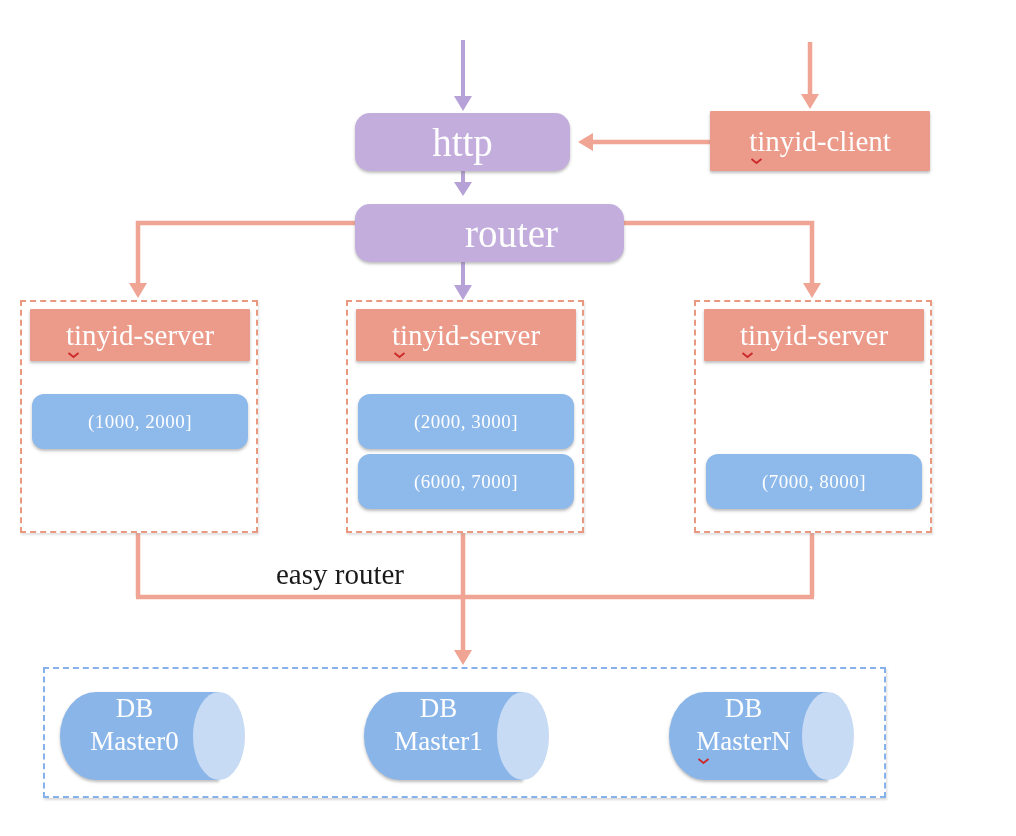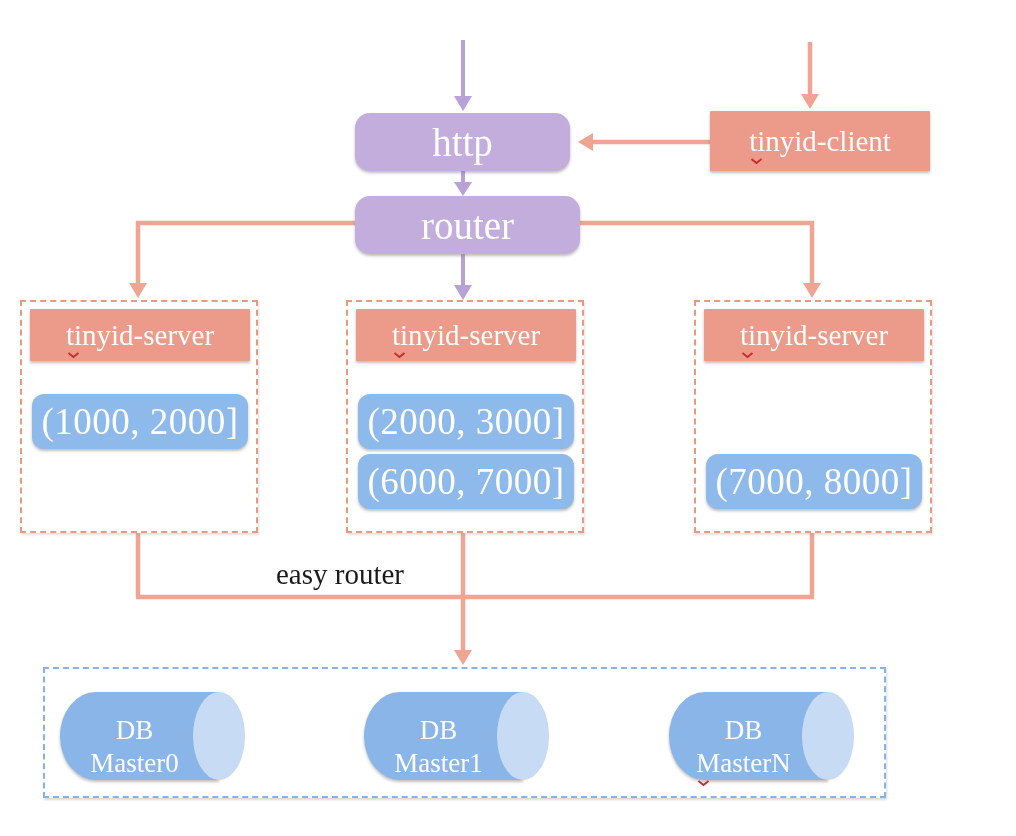--- a/index.html
+++ b/index.html
@@ -8,24 +8,24 @@
   .canvas{position:absolute;inset:0;}
   svg.connectors{position:absolute;left:0;top:0;}
   .purple-line{stroke:var(--purple-arrow);stroke-width:4;fill:none;}
   .purple-head{fill:var(--purple-arrow);}
   .salmon-line{stroke:var(--salmon-line);stroke-width:4.5;fill:none;}
   .salmon-head{fill:var(--salmon-line);}
   .node{position:absolute;display:flex;align-items:center;justify-content:center;
         color:var(--text-light);box-shadow:0 2px 3px rgba(110,110,110,.45);}
   .purple{background:var(--purple-box);border-radius:15px;font-size:39px;}
   .salmon{background:var(--salmon-box);border-radius:1px;font-size:29px;}
-  .bluepill{background:var(--blue-box);border-radius:12px;font-size:37px;
+  .bluepill{background:var(--blue-box);border-radius:12px;font-size:19px;
         letter-spacing:.5px;}
   #http-box{left:355px;top:113px;width:215px;height:58px;}
-  #router-box{left:355px;top:196px;width:225px;height:58px;}
+  #router-box{left:355px;top:204px;width:225px;height:58px;padding-left:44px;}
   #client-box{left:710px;top:111px;width:220px;height:60px;}
   .server-col{position:absolute;top:300px;width:234px;height:229px;
         border:2px dashed var(--salmon-dash);
         box-shadow:1px 2px 2px rgba(160,160,160,.3);}
   #col-left{left:20px;} #col-mid{left:346px;} #col-right{left:694px;}
   .server-box{position:absolute;left:8px;top:7px;width:220px;height:52px;}
   .range1{position:absolute;left:10px;top:92px;width:216px;height:55px;}
   .range2{position:absolute;left:10px;top:152px;width:216px;height:55px;}
   #easy-router{position:absolute;left:276px;top:558px;width:176px;
         text-align:left;font-size:29px;color:var(--easy-router-text);}
@@ -34,21 +34,21 @@
         box-shadow:1px 2px 2px rgba(150,150,150,.35);}
   .cylinder{position:absolute;top:23px;width:185px;height:88px;}
   #cyl-0{left:15px;} #cyl-1{left:319px;} #cyl-2{left:624px;}
   .cyl-body{position:absolute;left:0;top:0;bottom:0;right:26px;
         background:var(--cylinder-body);
         border-radius:36px 0 0 36px / 44px 0 0 44px;
         box-shadow:0 2px 3px rgba(110,110,110,.45);}
   .cyl-cap{position:absolute;right:0;top:0;width:52px;height:88px;
         border-radius:50%;background:var(--cylinder-cap);}
   .cyl-label{position:absolute;left:0;top:0;right:36px;height:88px;
-        display:flex;flex-direction:column;align-items:center;justify-content:flex-end;
+        display:flex;flex-direction:column;align-items:center;justify-content:flex-start;
         color:var(--text-light);font-size:27px;line-height:33px;}
   .spell{position:relative;display:inline-block;}
   .squig{position:absolute;left:1px;bottom:-7px;}
   .squig path{stroke:var(--spellcheck-red);stroke-width:1.8;fill:none;}
 </style>
 </head>
 <body>
 
 <div class="canvas">
 

